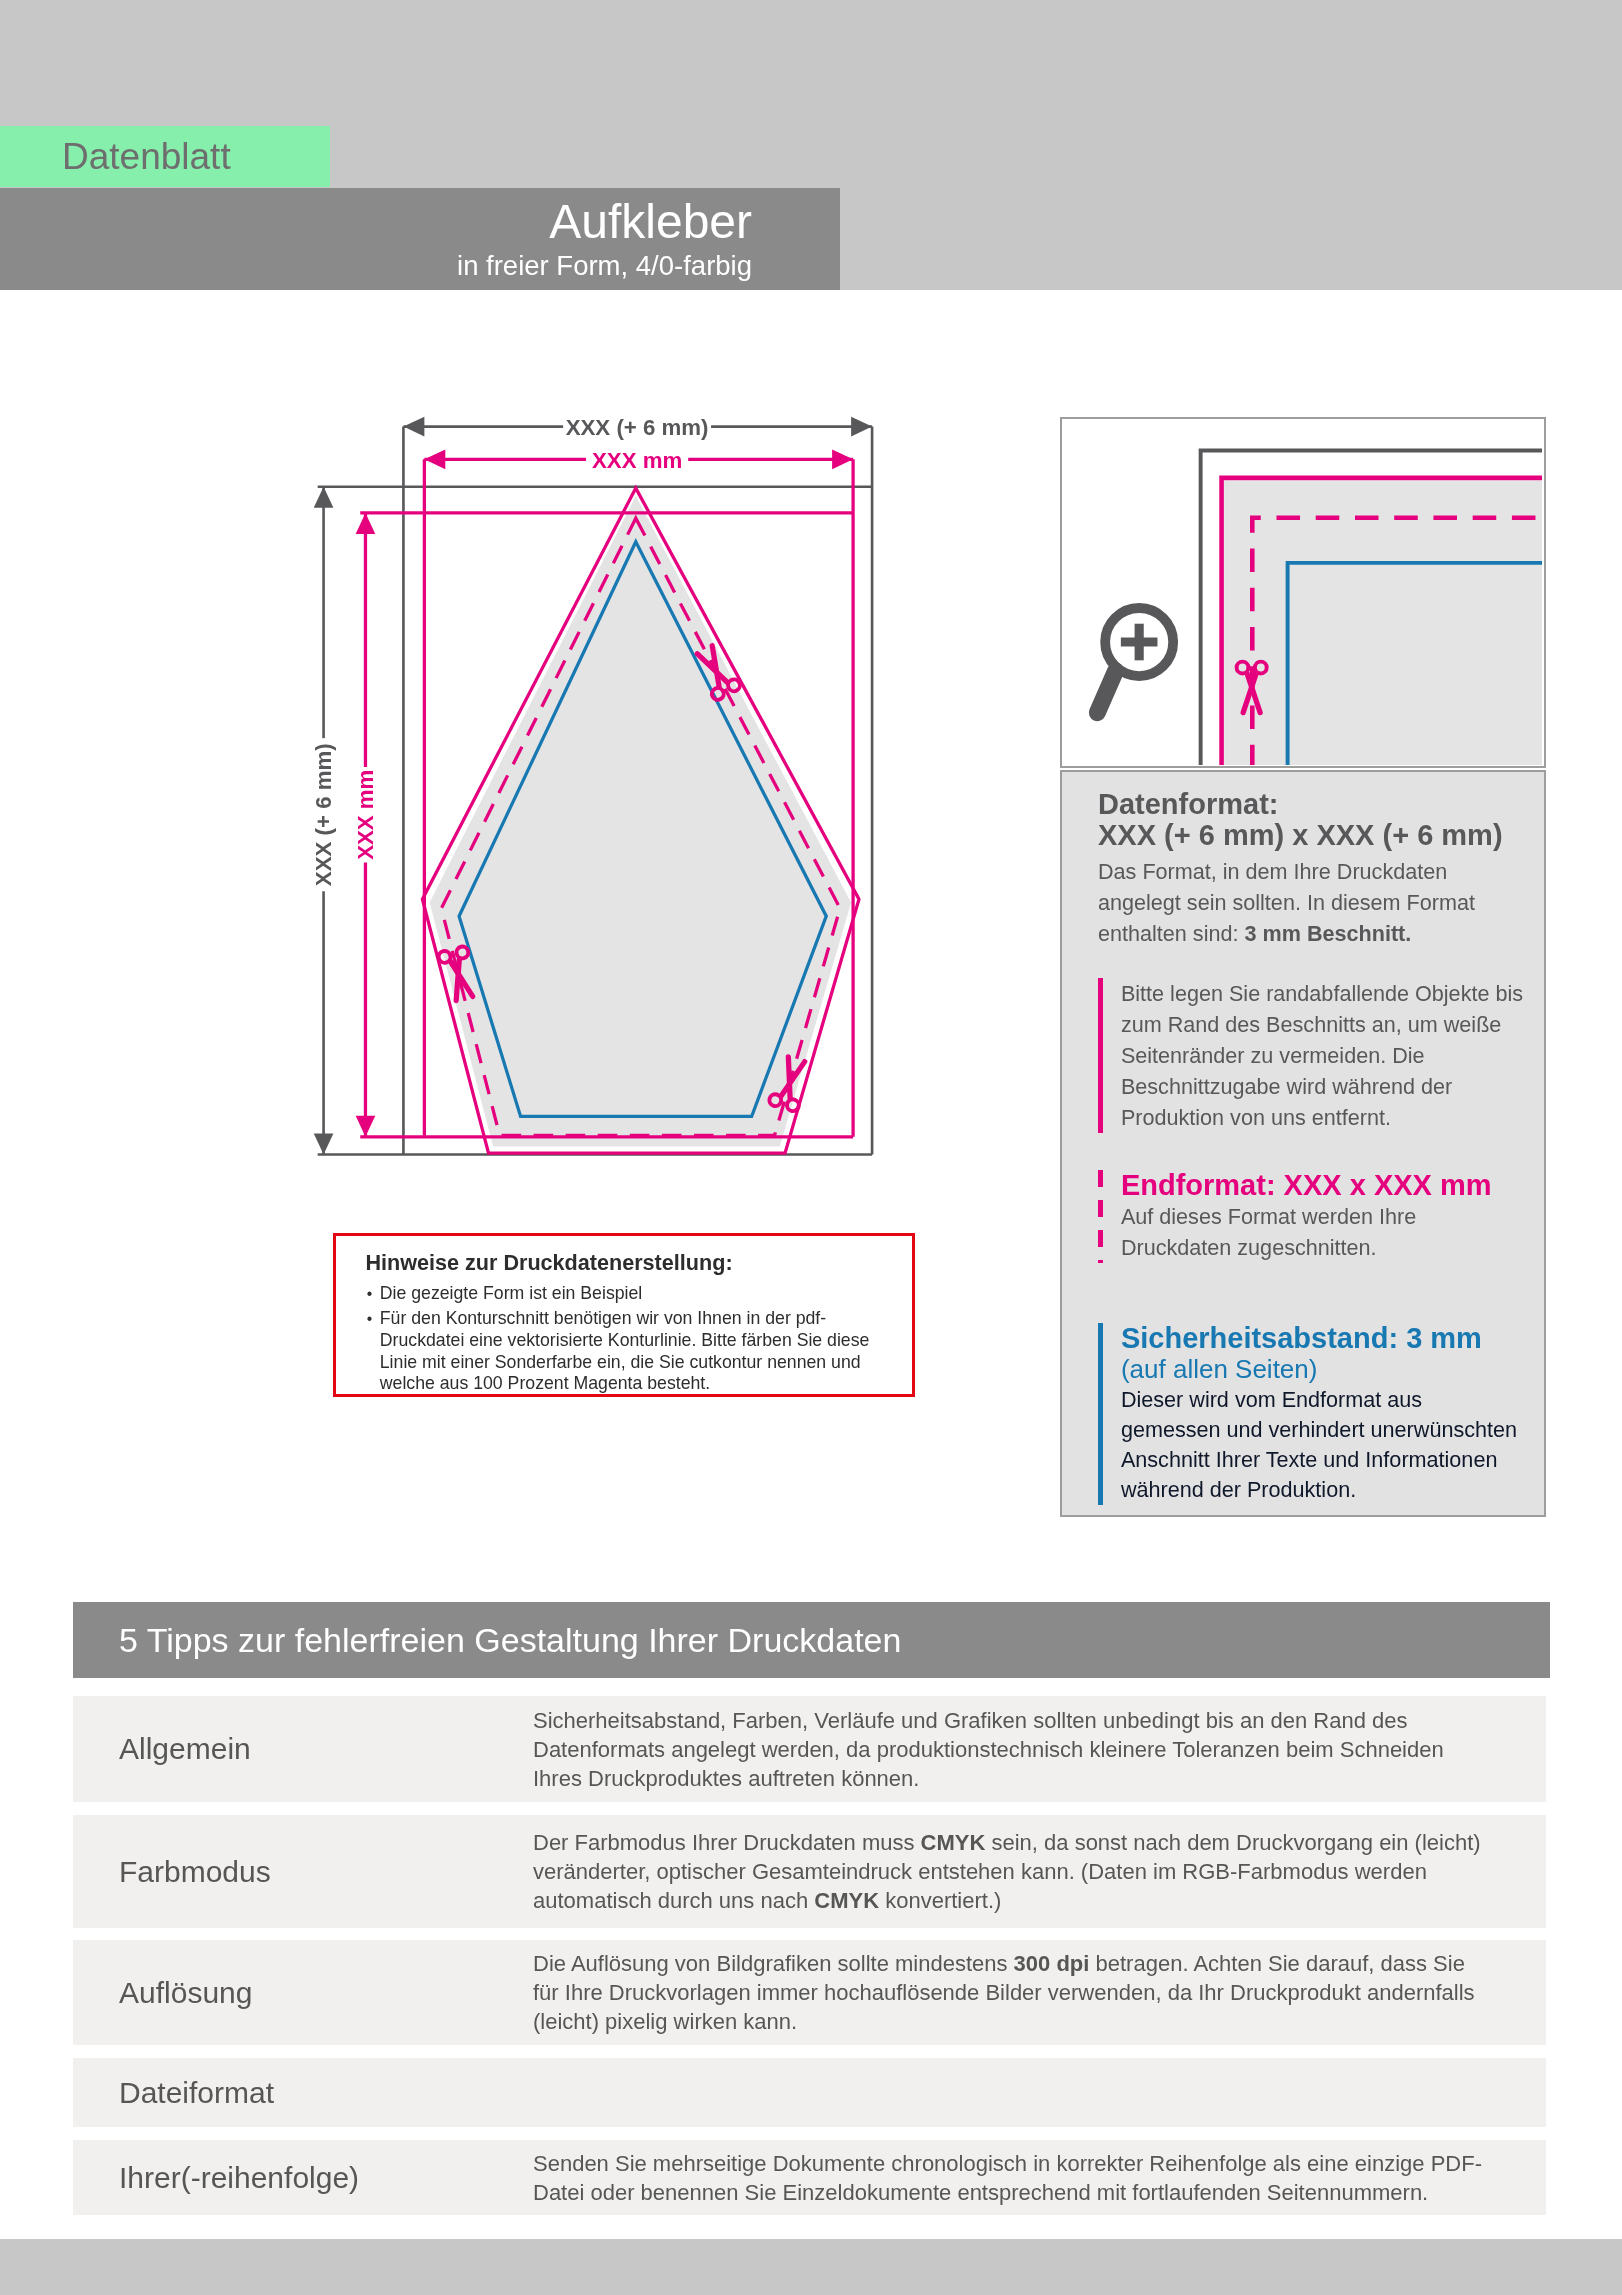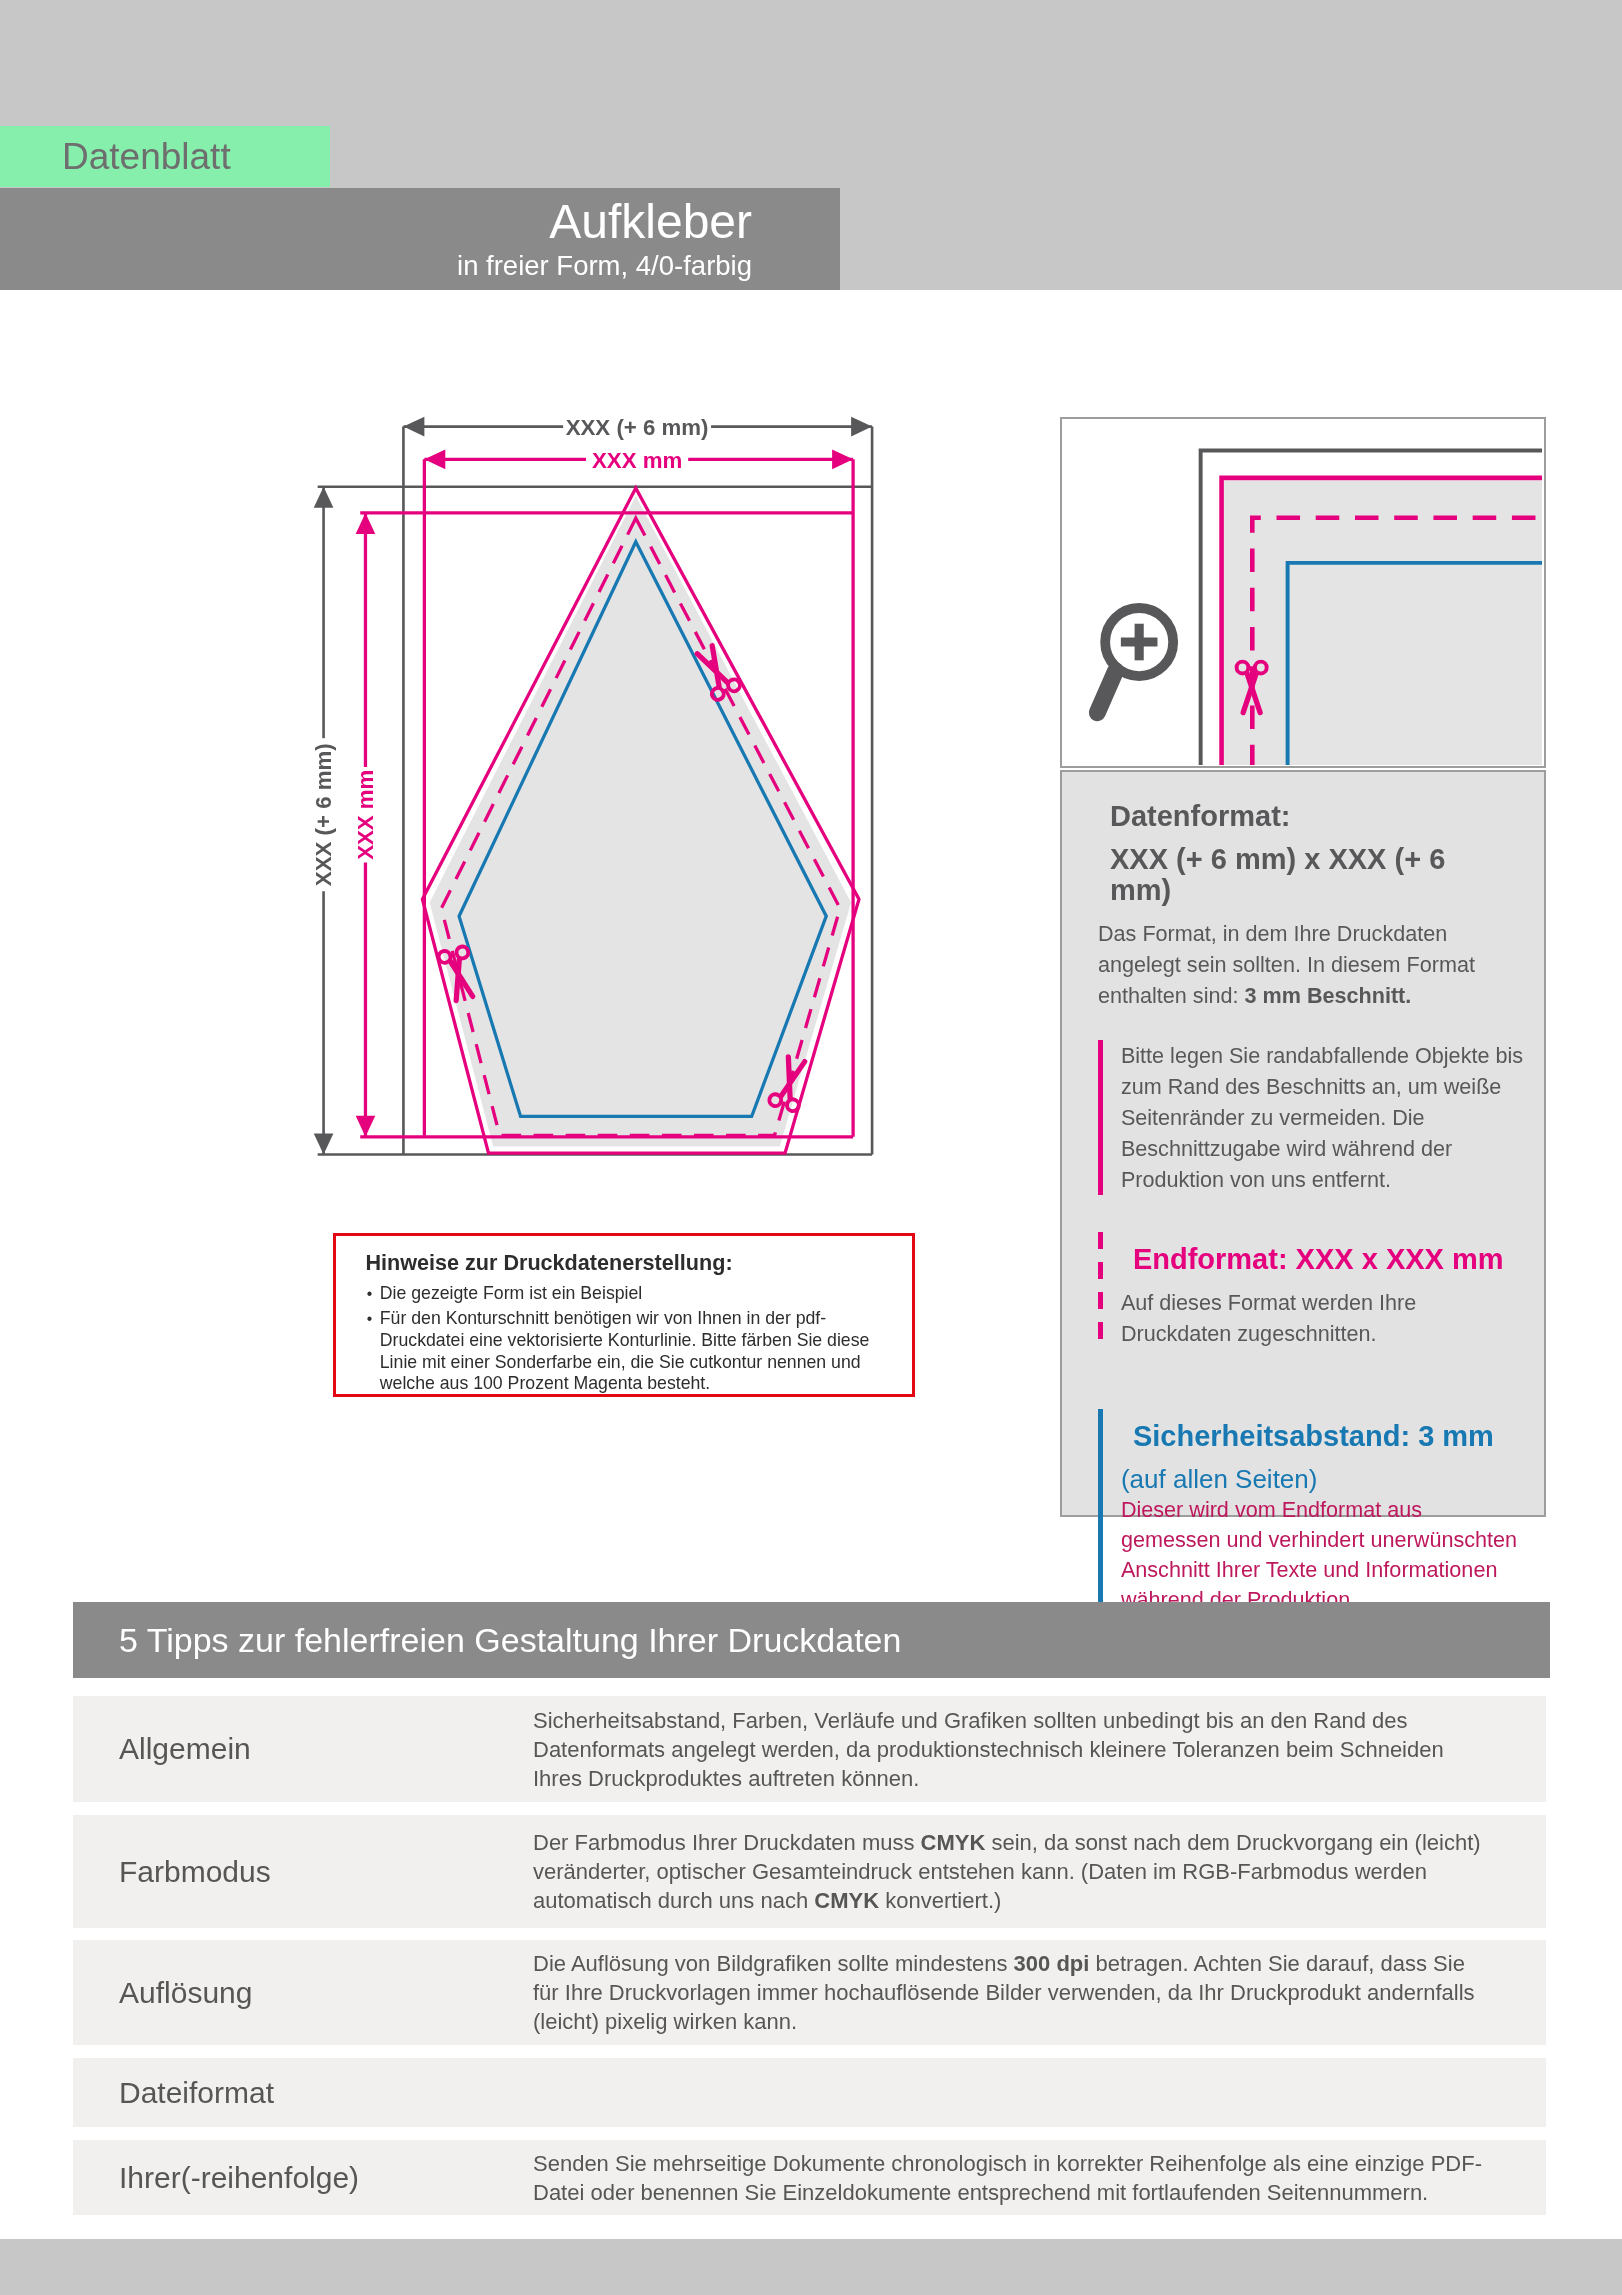--- a/index.html
+++ b/index.html
@@ -22,34 +22,34 @@
   svg text{font-family:"Liberation Sans","DejaVu Sans",sans-serif;}
   .dimlabel{font-size:34px;font-weight:bold;}
 
   
   .zoom-box{left:1060px;top:417px;width:486px;height:351px;background:#ffffff;
       border:2.6px solid #9d9d9c;box-sizing:border-box;overflow:hidden;}
 
   
   .info-panel{left:1060px;top:770px;width:486px;height:747px;background:#e2e2e2;
       border:2px solid #9d9d9c;box-sizing:border-box;padding:17px 18.3px 0 36px;}
-  .info-panel h3{margin:12px;font-size:29px;line-height:31px;font-weight:bold;color:#58585a;}
+  .info-panel h3{margin:0;font-size:29px;line-height:31px;font-weight:bold;color:#58585a;}
   .info-panel .body{margin:5.2px 0 0 0;font-size:21.6px;line-height:31px;color:#58585a;}
   .block{display:flex;}
   .block .bar{flex:0 0 4.6px;margin-right:18.3px;}
   .bar.solid-magenta{background:#e5007e;}
   .bar.dashed-magenta{background:repeating-linear-gradient(to bottom,#e5007e 0 17px,transparent 17px 30px);}
   .bar.solid-blue{background:#1778b2;}
   .mt-para{margin-top:29px;}
   .mt-end{margin-top:37px;}
   .mt-safe{margin-top:60px;}
   .magenta-h{color:#e5007e !important;}
   .blue-h{color:#1778b2 !important;}
   .blue-sub{font-size:26px;line-height:31px;color:#1778b2;}
-  .safety-body{margin:0;font-size:21.6px;line-height:30px;color:#be185d;}
+  .safety-body{margin:0;font-size:21.6px;line-height:30px;color:#0f172a;}
 
   
   .notes-box{left:333px;top:1233px;width:582px;height:164px;background:#ffffff;
       border:3.9px solid #e30613;box-sizing:border-box;padding:14.4px 19.6px 0 29.4px;color:#2d2d2d;}
   .notes-box h4{margin:0;font-size:21.6px;line-height:26px;font-weight:bold;}
   .notes-box ul{margin:6.5px 0 0 0;padding:0;list-style:none;}
   .notes-box li{position:relative;padding-left:14.4px;font-size:17.7px;line-height:21.6px;margin-top:3.9px;}
   .notes-box li::before{content:"•";position:absolute;left:1.3px;top:0;font-size:15.7px;}
 
   

